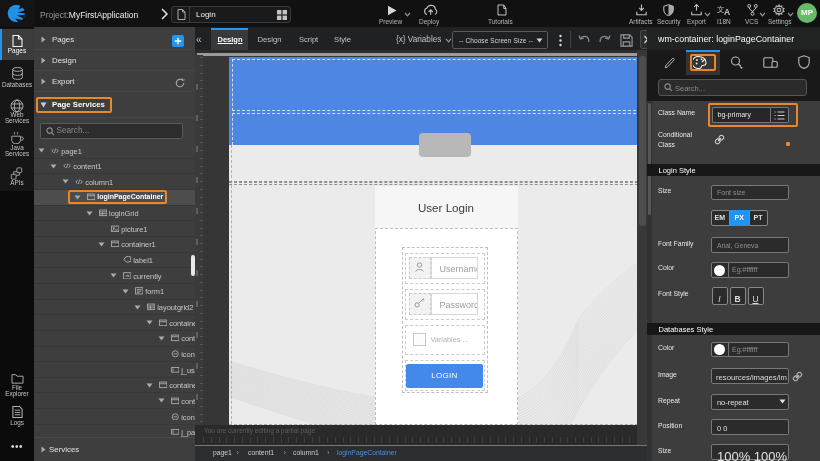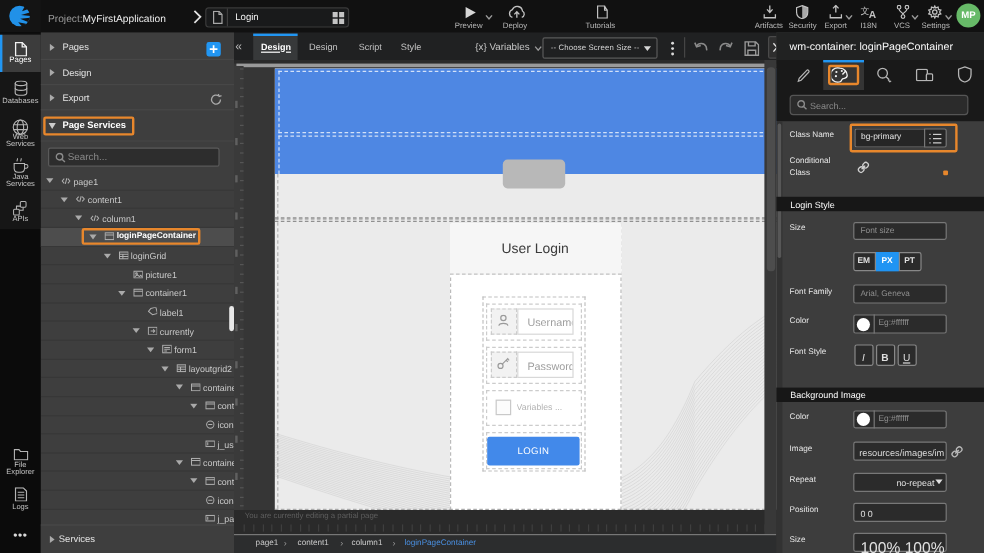--- a/index.html
+++ b/index.html
@@ -708,21 +708,21 @@
 <div class="abs" style="left:728px;top:262px;width:1px;height:15.5px;background:#787878;"></div>
 <div class="abs" style="left:714px;top:264.5px;width:11px;height:11px;background:#fff;border-radius:50%;"></div>
 <div class="abs" style="left:732px;top:266px;font-size:7px;color:#8f8f8f;">Eg:#ffffff</div>
 
 <div class="abs lbl" style="left:658px;top:290px;">Font Style</div>
 <div class="abs" style="left:711.5px;top:287px;width:16px;height:18px;background:#2b2b2b;border:1px solid #888;border-radius:2px;text-align:center;"><span style="font-size:8.5px;color:#ddd;font-style:italic;line-height:17px;">I</span></div>
 <div class="abs" style="left:729.5px;top:287px;width:16px;height:18px;background:#2b2b2b;border:1px solid #888;border-radius:2px;text-align:center;"><span style="font-size:8.5px;color:#ddd;font-weight:bold;line-height:17px;">B</span></div>
 <div class="abs" style="left:747.5px;top:287px;width:16px;height:18px;background:#2b2b2b;border:1px solid #888;border-radius:2px;text-align:center;"><span style="font-size:8.5px;color:#ddd;text-decoration:underline;line-height:17px;">U</span></div>
 
 <div class="abs" style="left:647px;top:322.5px;width:173px;height:12.5px;background:#171717;"></div>
-<div class="abs" style="left:658.5px;top:325px;font-size:7.5px;color:#fdfdfd;">Background Image</div>
+<div class="abs" style="left:658.5px;top:325px;font-size:7.5px;color:#fdfdfd;">Databases Style</div>
 
 <div class="abs lbl" style="left:658px;top:344px;">Color</div>
 <div class="abs" style="left:711px;top:341.5px;width:78px;height:15.5px;background:#2b2b2b;border:1px solid #787878;border-radius:2px;"></div>
 <div class="abs" style="left:728px;top:341.5px;width:1px;height:15.5px;background:#787878;"></div>
 <div class="abs" style="left:714px;top:344px;width:11px;height:11px;background:#fff;border-radius:50%;"></div>
 <div class="abs" style="left:732px;top:345.5px;font-size:7px;color:#8f8f8f;">Eg:#ffffff</div>
 
 <div class="abs lbl" style="left:658px;top:370.5px;">Image</div>
 <div class="abs" style="left:711px;top:368px;width:78px;height:16px;background:#2b2b2b;border:1px solid #787878;border-radius:2px;overflow:hidden;">
       <span style="position:absolute;left:4px;top:4px;font-size:7.7px;color:#dcdcdc;white-space:nowrap;">resources/images/im</span>
@@ -730,21 +730,21 @@
 <svg class="abs" style="left:791.5px;top:370.5px;" width="11" height="11" viewBox="0 0 11 11">
       <g transform="rotate(45 5.5 5.5)" fill="none" stroke="#b9b9b9" stroke-width="1.1">
         <rect x="3.4" y="0.6" width="4.2" height="4.6" rx="2"></rect>
         <rect x="3.4" y="5.8" width="4.2" height="4.6" rx="2"></rect>
         <path d="M5.5 3.4 V7.6"></path>
       </g>
     </svg>
 
 <div class="abs lbl" style="left:658px;top:396.5px;">Repeat</div>
 <div class="abs" style="left:711px;top:393.5px;width:78px;height:16px;background:#2b2b2b;border:1px solid #787878;border-radius:2px;"></div>
-<div class="abs" style="left:747px;top:398px;font-size:7.4px;color:#e0e0e0;">no-repeat</div>
+<div class="abs" style="left:717px;top:398px;font-size:7.4px;color:#e0e0e0;">no-repeat</div>
 <svg class="abs" style="left:779px;top:399px;" width="7" height="5" viewBox="0 0 7 5">
       <path d="M0.5 0.5 L6.5 0.5 L3.5 4.5 Z" fill="#e0e0e0"></path>
     </svg>
 
 <div class="abs lbl" style="left:658px;top:422px;">Position</div>
 <div class="abs" style="left:711px;top:419px;width:78px;height:16px;background:#2b2b2b;border:1px solid #787878;border-radius:2px;"></div>
 <div class="abs" style="left:717px;top:423.5px;font-size:7.4px;color:#e0e0e0;">0 0</div>
 
 <div class="abs lbl" style="left:658px;top:447px;">Size</div>
 <div class="abs" style="left:711px;top:444px;width:78px;height:16px;background:#2b2b2b;border:1px solid #787878;border-radius:2px;"></div>

